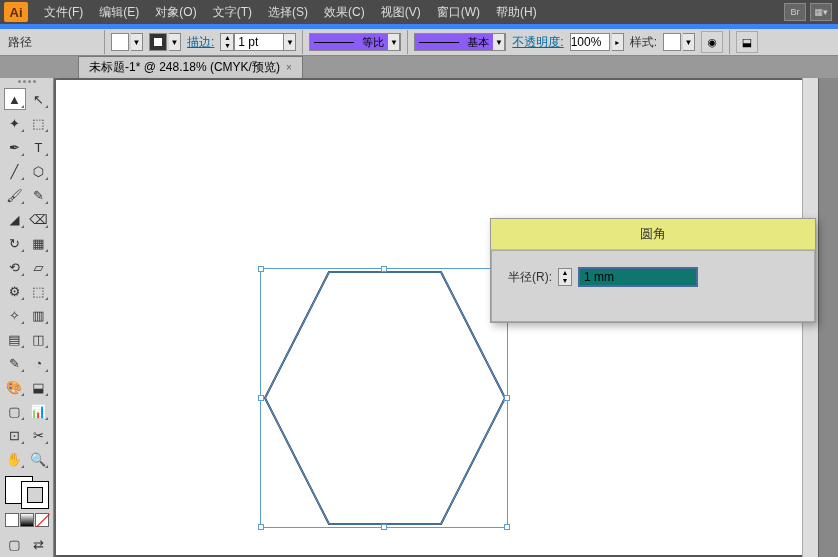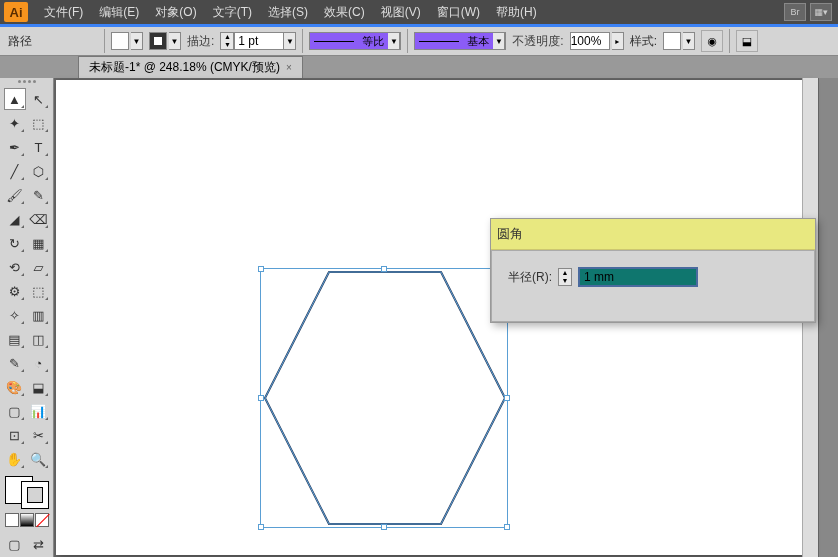--- a/index.html
+++ b/index.html
@@ -2,23 +2,23 @@
 <html><head>
 <meta charset="utf-8">
 <style>
 *{box-sizing:border-box;margin:0;padding:0;font-family:"Microsoft YaHei","SimSun",sans-serif;font-size:12px;user-select:none}
 body{width:838px;height:557px;background:#4a4a4a;overflow:hidden;position:relative}
 .menubar{height:24px;background:#4a4a4a;display:flex;align-items:center;padding:4px 4px;color:#ddd}
 .ai-logo{width:24px;height:20px;background:#f7941e;color:#5a2d00;display:flex;align-items:center;justify-content:center;font-weight:bold;font-size:13px;margin-right:8px;border-radius:2px}
 .menu-item{padding:3px 8px;color:#ddd;cursor:default}
 .menu-spacer{flex:1}
 .menu-btn{width:22px;height:18px;background:#666;margin:16px 2px;border:1px solid #888;display:flex;align-items:center;justify-content:center;color:#ccc;font-size:9px}
-.ctrl-bar{height:32px;background:#d4d4d4;border-top:3px solid #3b82f6;border-bottom:1px solid #888;display:flex;align-items:center;padding:0 8px;gap:6px}
+.ctrl-bar{height:32px;background:#d4d4d4;border-top:5px solid #3b82f6;border-bottom:1px solid #888;display:flex;align-items:center;padding:0 8px;gap:6px}
 .ctrl-label{color:#333}
-.ctrl-link{color:#404040;}
+.ctrl-link{color:#0369a1;text-decoration:underline}
 .swatch-group{display:flex;gap:2px;align-items:center}
 .swatch{width:18px;height:18px;border:1px solid #888;position:relative}
 .swatch.white{background:#fff}
 .swatch.dark{background:#fff;box-shadow:inset 0 0 0 4px #333}
 .dd-arrow{width:12px;height:18px;border:1px solid #888;background:#e8e8e8;font-size:8px;text-align:center;line-height:18px;border-left:none}
 .stroke-input{display:flex;align-items:flex-start}
 .spinner{display:flex;flex-direction:column;border:1px solid #888}
 .spinner div{width:12px;height:8px;background:#e8e8e8;font-size:7px;text-align:center;line-height:8px}
 .num-field{width:50px;height:18px;border:1px solid #888;background:#fff;padding:0 3px;line-height:16px}
 .style-box{display:flex;align-items:center;border:1px solid #888;background:#8b5cf6;height:18px}
@@ -44,21 +44,21 @@
 .fs-stroke::after{content:"";position:absolute;inset:5px;border:1px solid #000;background:#d4d4d4}
 .color-row{display:flex;gap:1px;margin-top:4px}
 .color-sw{width:14px;height:14px;border:1px solid #666}
 .canvas-area{flex:1;background:#666;position:relative;padding:2px}
 .artboard{position:absolute;left:2px;top:2px;right:6px;bottom:2px;background:#fff;box-shadow:2px 2px 6px rgba(0,0,0,.3)}
 .selection-box{position:absolute;left:206px;top:190px;width:248px;height:260px;border:1px solid #5a9fd4}
 .handle{position:absolute;width:6px;height:6px;background:#fff;border:1px solid #5a9fd4}
 .hexagon{position:absolute;left:207px;top:190px}
 .panel-strip{width:20px;background:#888;border-left:1px solid #666}
 .dialog{position:absolute;left:490px;top:218px;width:326px;background:#e8e880;border:1px solid #999;box-shadow:3px 3px 8px rgba(0,0,0,.3)}
-.dialog-title{background:#e8e880;padding:6px;font-size:13px;color:#333;border-bottom:1px solid #ccc670}
+.dialog-title{background:#e8e880;text-align:center;padding:6px;font-size:13px;color:#333;border-bottom:1px solid #ccc670}
 .dialog-body{background:#d4d4d4;margin:0;border:1px solid #aaa;padding:16px}
 .dlg-row{display:flex;align-items:center;gap:6px;margin-bottom:18px}
 .dlg-label{color:#333}
 .dlg-input{width:120px;height:20px;border:2px solid #4a6a9e;background:#0f766e;padding:0 4px;line-height:16px}
 .dlg-footer{display:flex;align-items:center;gap:10px}
 .dlg-check{display:flex;align-items:center;gap:4px}
 .dlg-check input{width:13px;height:13px}
 .dlg-btn{width:80px;height:22px;border:1px solid #888;background:linear-gradient(#f8f8f8,#ddd);text-align:center;line-height:20px}
 .scrollbar-v{position:absolute;right:20px;top:78px;width:16px;bottom:0;background:#ddd;border-left:1px solid #aaa}
 </style>

